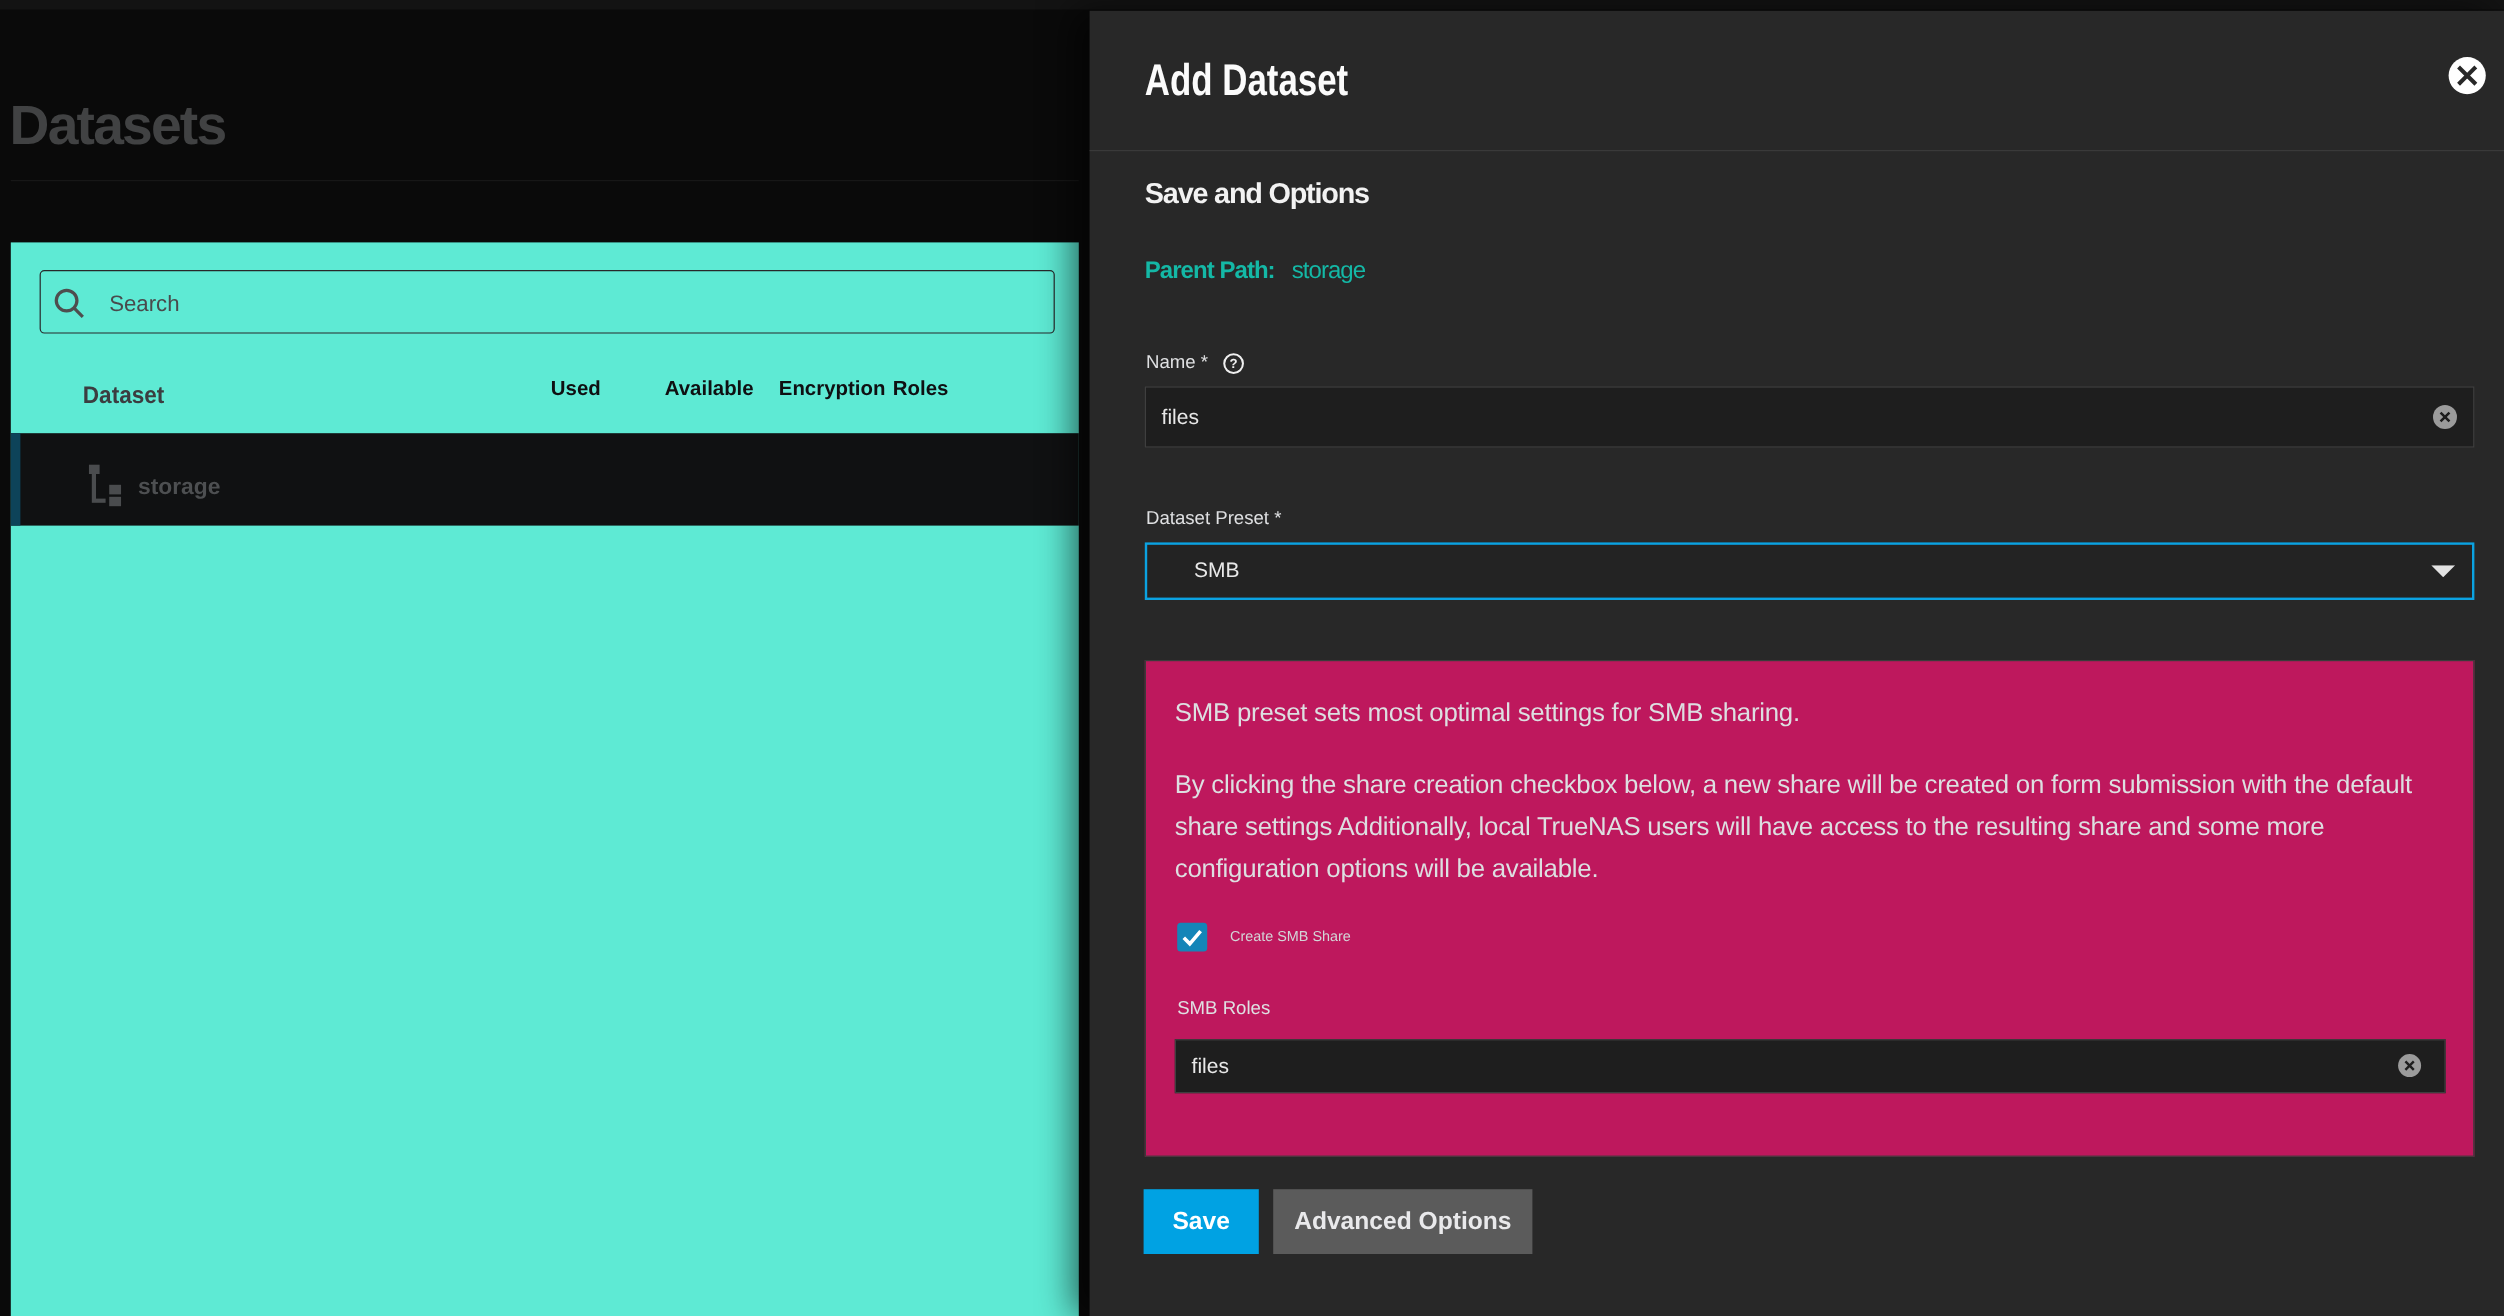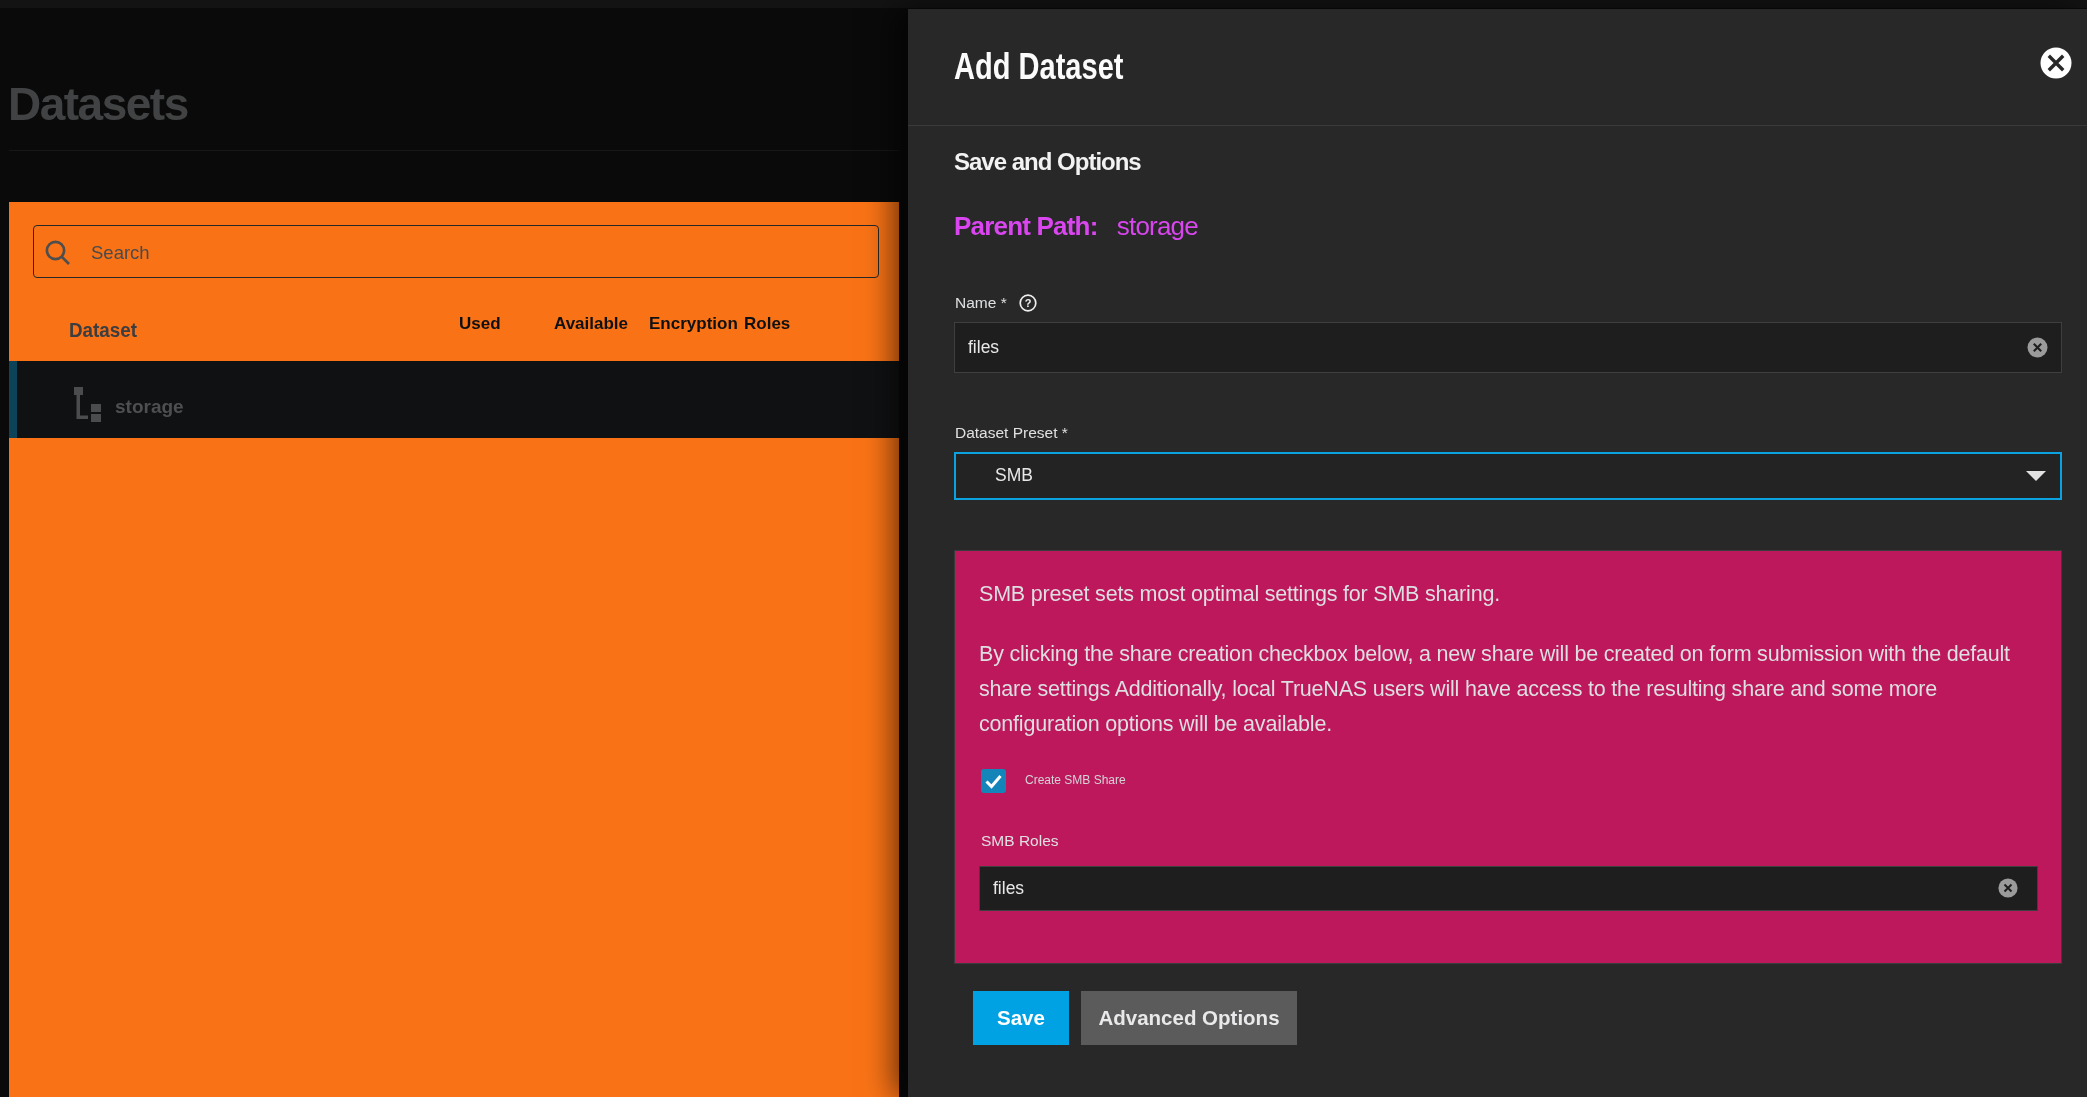--- a/index.html
+++ b/index.html
@@ -4,54 +4,54 @@
 <style>
   * { margin:0; padding:0; box-sizing:border-box; }
   html,body { width:2087px; height:1097px; overflow:hidden; background:#0a0a0a;
     font-family:"Liberation Sans", sans-serif; }
   .abs { position:absolute; }
   
   #topstrip { left:0; top:0; width:2087px; height:8px; background:#131313; }
   #pgtitle { left:8px; top:83px; font-size:46px; font-weight:bold; letter-spacing:-1.5px;
     color:#414243; line-height:42px; }
   #pghr { left:9px; top:150px; width:890px; height:1px; background:#171717; }
-  #pgcard { left:9px; top:202px; width:890px; height:895px; background:#f97316; }
+  #pgcard { left:9px; top:202px; width:890px; height:895px; background:#5eead4; }
   #searchbox { left:24px; top:23px; width:846px; height:53px; border:1px solid #27282a;
     border-radius:4px; }
   #searchtxt { left:57px; top:16px; font-size:18.5px; color:#494a4c; }
   #colheader { left:60px; top:117px; font-size:20px; font-weight:bold; color:#3b3d40; transform:scaleX(0.94); transform-origin:left top; }
   .faintcol { top:112px; font-size:17px; font-weight:bold; color:#0f1012; position:absolute; }
   #selrow { left:0px; top:159px; width:890px; height:77px; background:#101112; }
   #selbar { left:0; top:0; width:8px; height:77px; background:#0d4359; }
   #storagetxt { left:106px; top:35px; font-size:19px; font-weight:bold; color:#4d4f51; }
   
   #panel { left:908px; top:9px; width:1179px; height:1088px; background:#282828;
     box-shadow:-14px 0 28px rgba(0,0,0,0.6); }
   #phead { left:0; top:0; width:1179px; height:117px; border-bottom:1px solid #3a3a3a; }
   #ptitle { left:46px; top:39px; font-size:37px; font-weight:bold;
     color:#fbfbfb; line-height:37px; transform:scaleX(0.785); transform-origin:left top; }
   #sect { left:46px; top:141px; font-size:24px; font-weight:bold; letter-spacing:-1px; color:#f2f2f2; line-height:24px; }
-  #ppath { left:46px; top:206px; font-size:26px; letter-spacing:-0.8px; color:#d946ef; line-height:22px; }
+  #ppath { left:46px; top:206px; font-size:20px; letter-spacing:-0.8px; color:#14b8a6; line-height:22px; }
   .lbl { font-size:15.5px; color:#dfe0e2; position:absolute; }
   .input { position:absolute; background:#1e1e1e; border:1px solid #3f3f3f;
     color:#e8e8e8; font-size:17.5px; }
   #inp1 { left:46px; top:313px; width:1108px; height:51px; }
   #inp1txt { left:13px; top:14px; }
   #sel { left:46px; top:443px; width:1108px; height:48px; background:#232323;
     border:2px solid #0ba2e1; }
   #seltxt { left:14px; top:11px;margin-left:25px; }
   #card { left:46px; top:541px; width:1108px; height:414px; background:#be185d;
     border:1px solid #3b3b3b; }
   .cardp { position:absolute; left:24px; width:1100px; font-size:21.5px; line-height:35px;
     letter-spacing:-0.2px; color:#dddfe1; white-space:nowrap; }
   #cb { left:26px; top:218px; width:25px; height:24px; background:#1485b8; border-radius:3px; }
   #cblbl { left:70px; top:222px; font-size:12px; color:#d3d5d7; position:absolute; }
   #btnrow { position:absolute; left:953px; top:991px; }
   .btn { display:inline-block; height:54px; line-height:54px; font-size:20.5px;
-    font-weight:bold; text-align:center; vertical-align:top;margin-left:20px; }
+    font-weight:bold; text-align:center; vertical-align:top; }
   #save { width:96px; background:#00a2e3; color:#ffffff; }
   #adv { width:216px; background:#5b5b5b; color:#e9e9eb; margin-left:12px; }
   svg { position:absolute; }
 </style>
 </head>
 <body>
 <div class="abs" id="topstrip"></div>
 
 <div class="abs" id="pgtitle">Datasets</div>
 <div class="abs" id="pghr"></div>

